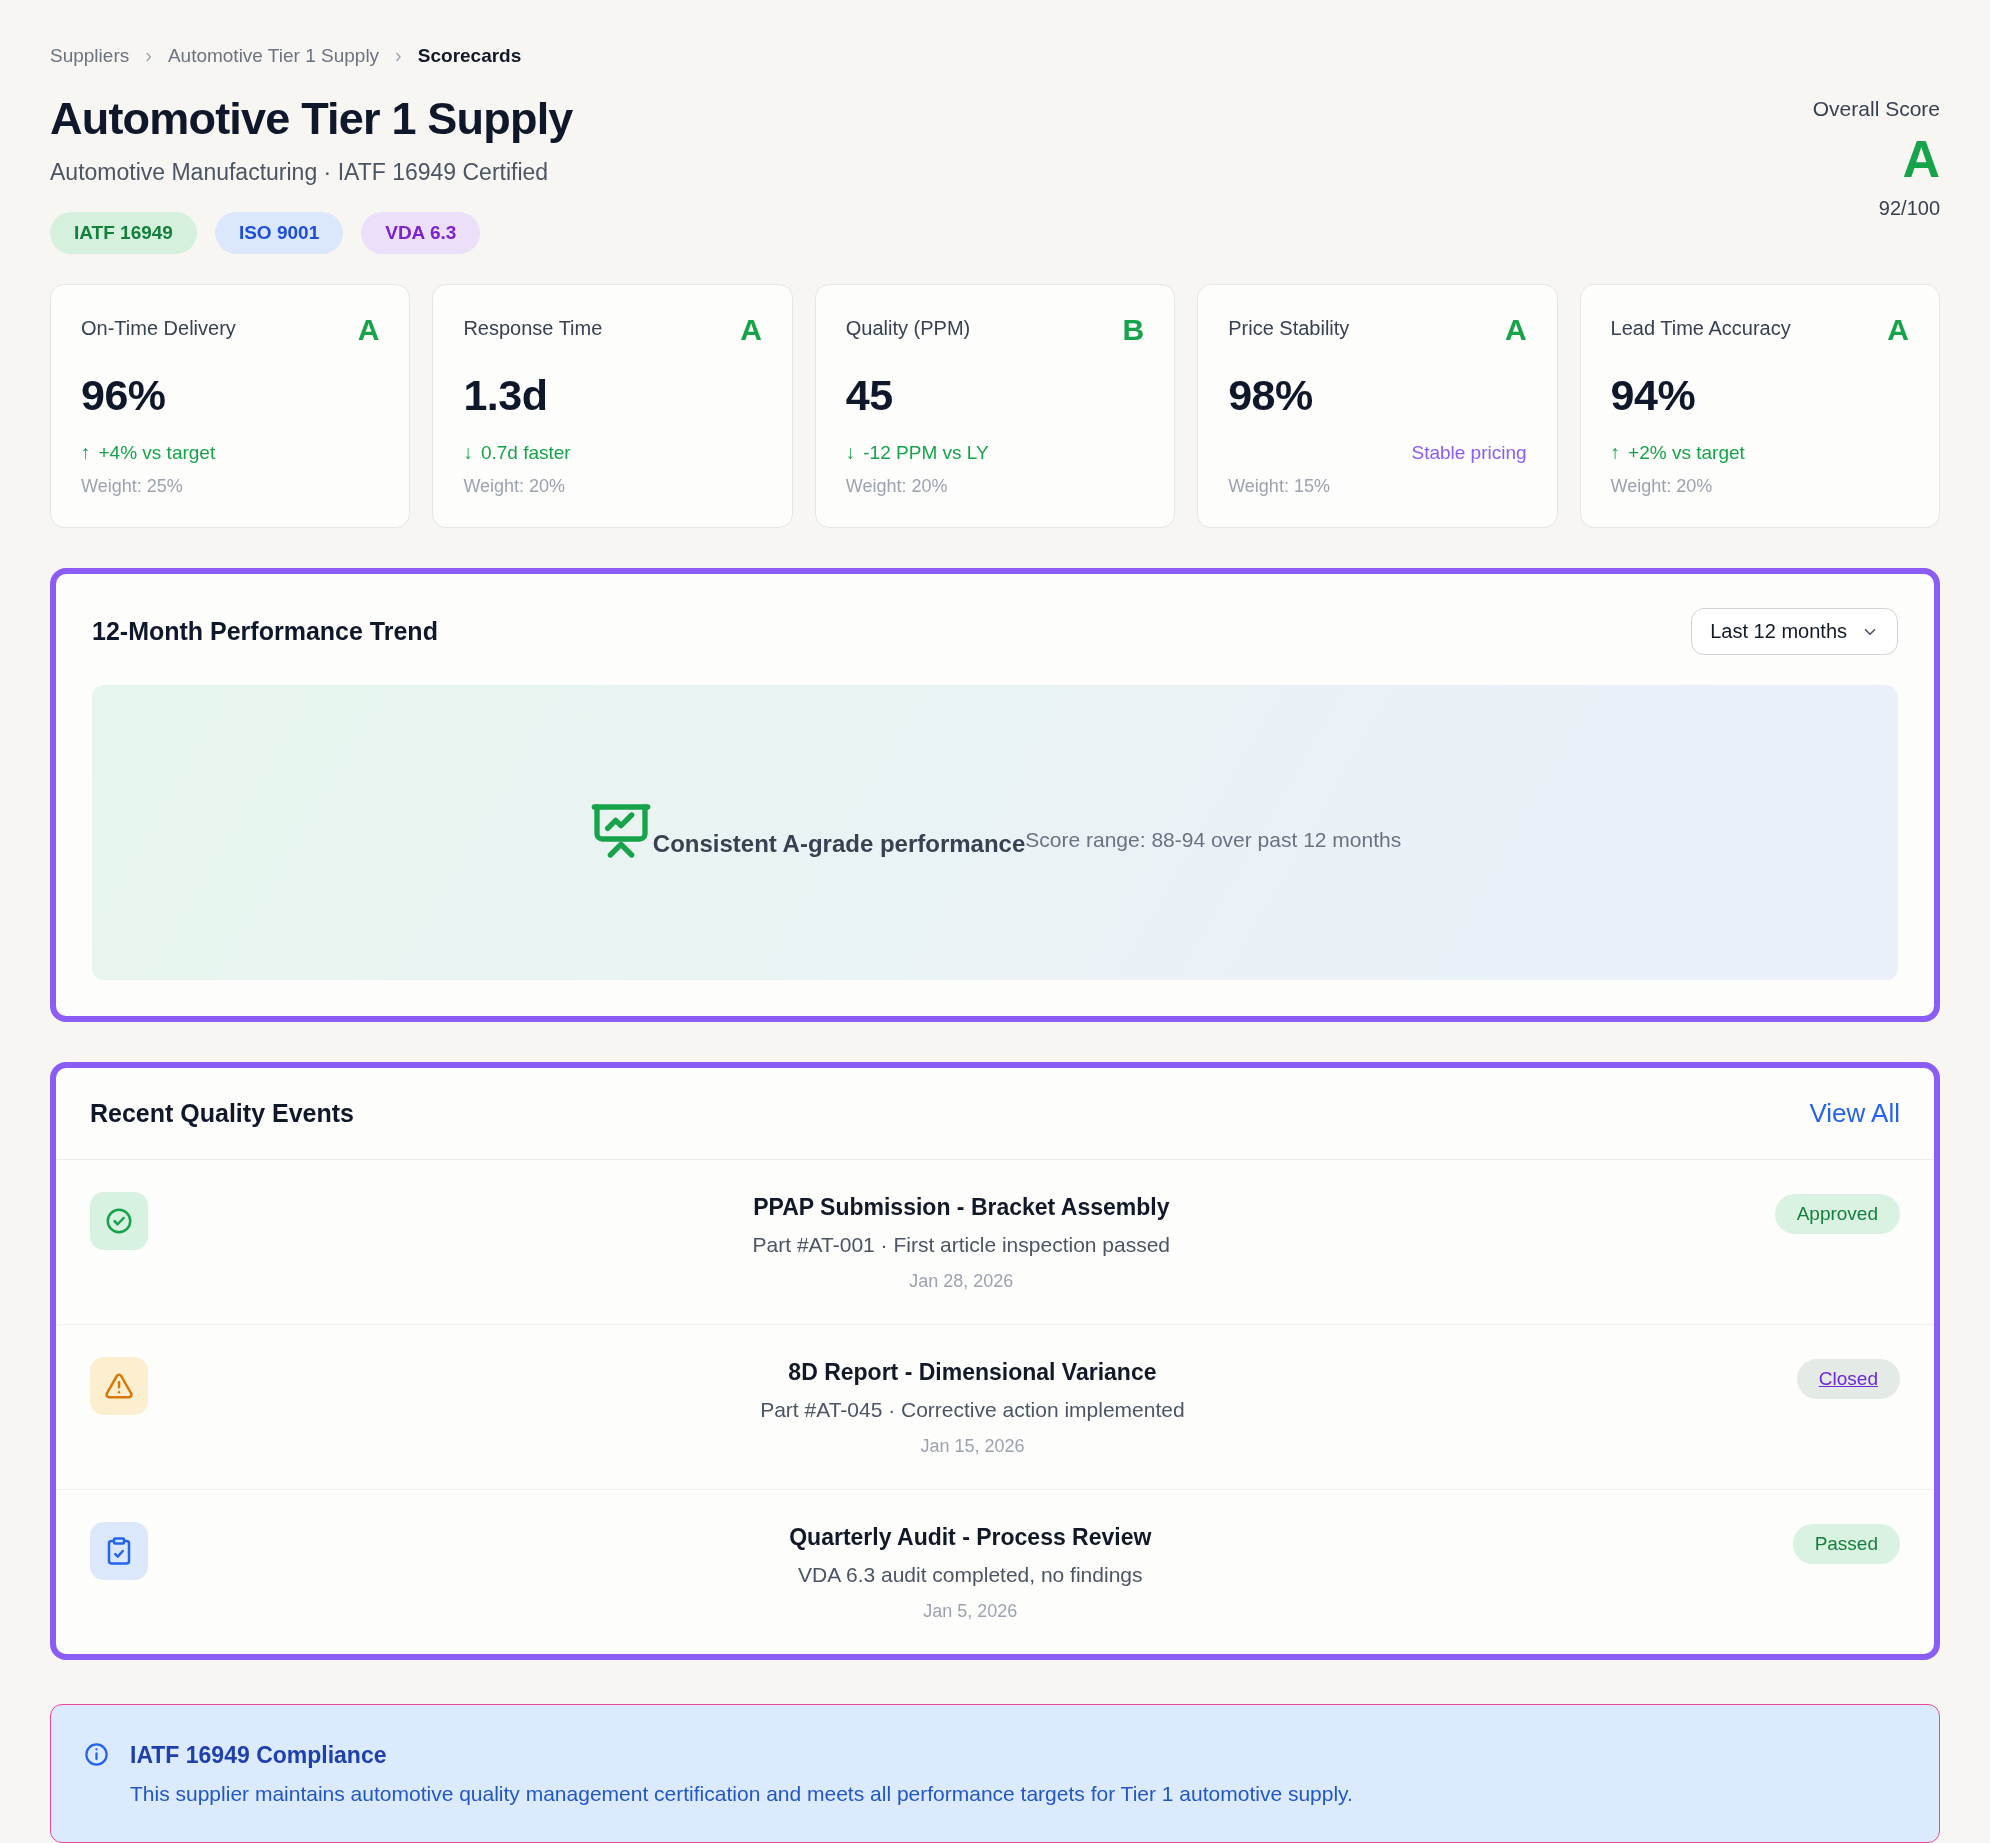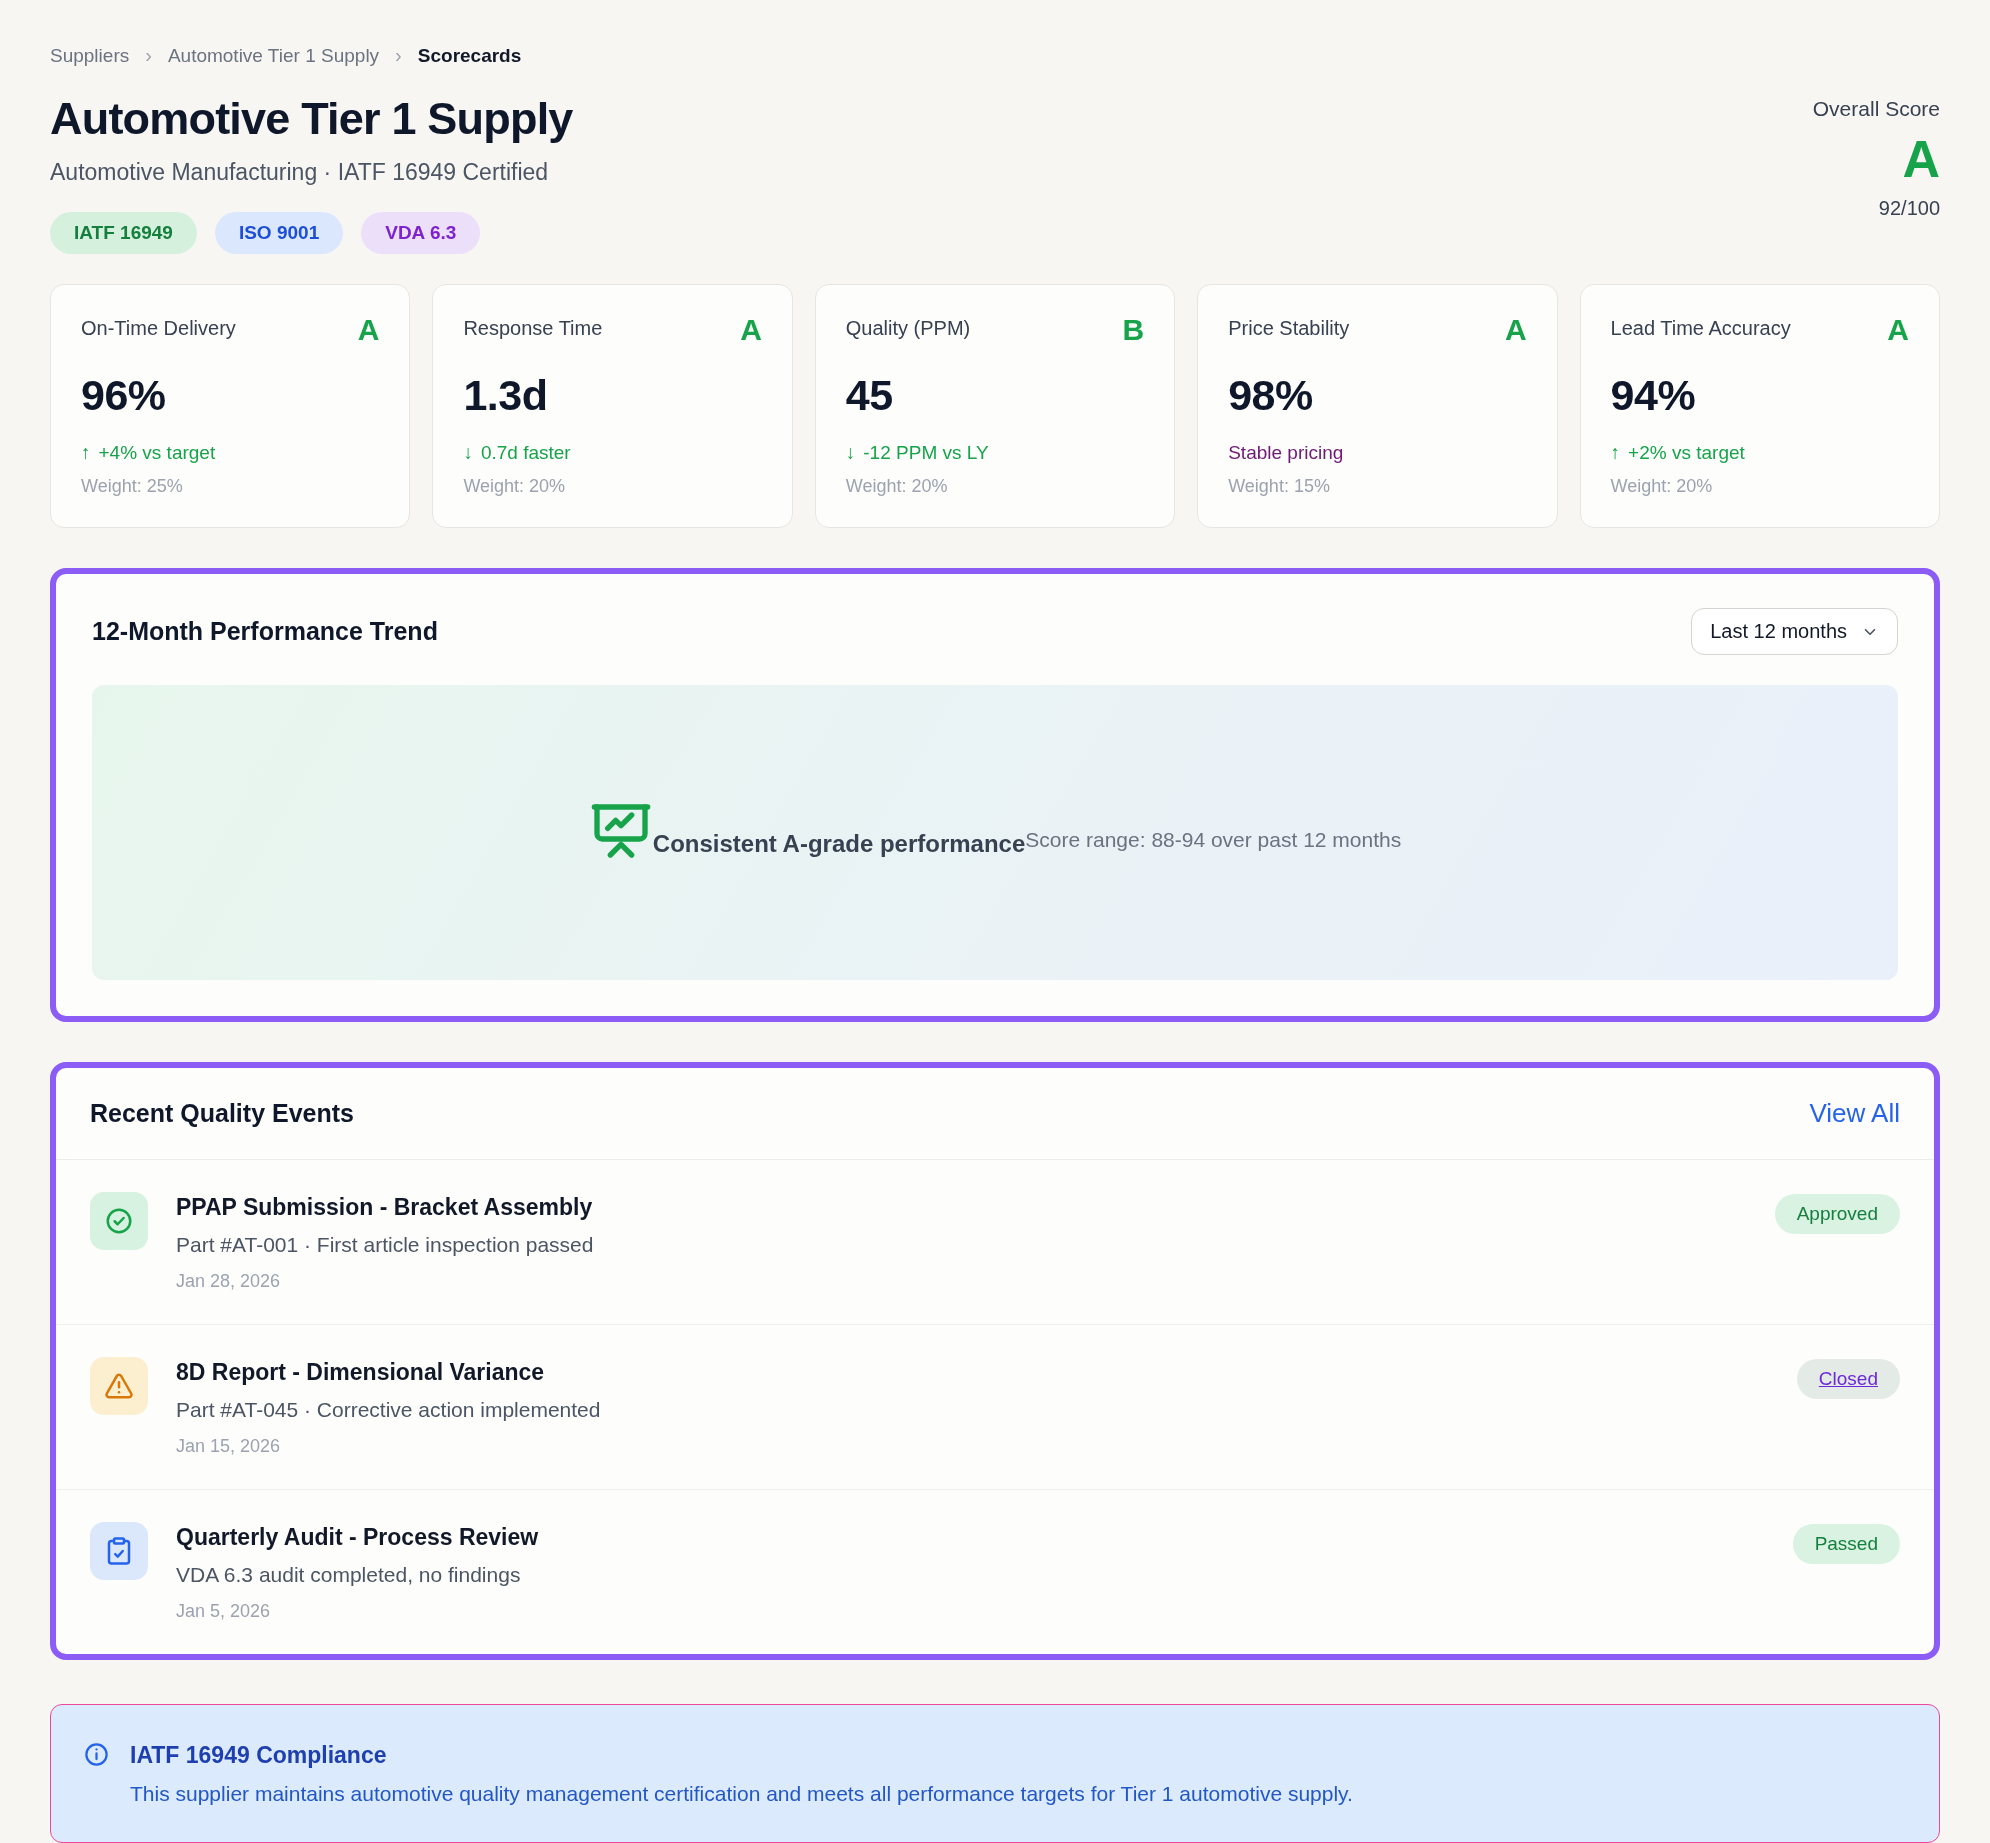--- a/index.html
+++ b/index.html
@@ -32,21 +32,21 @@
   .overall-score { font-size:20px; color:#374151; margin-top:8px; }
 
   
   .metrics { display:grid; grid-template-columns:repeat(5,1fr); gap:22px; margin-top:30px; }
   .metric-card { background:#fdfdfc; border:1px solid #e7e6e2; border-radius:14px; padding:28px 30px 30px 30px; }
   .metric-head { display:flex; justify-content:space-between; align-items:flex-start; }
   .metric-name { font-size:20px; color:#374151; padding-top:4px; }
   .metric-grade { font-size:30px; font-weight:700; color:#16a34a; }
   .metric-value { font-size:43px; font-weight:700; color:#0f172a; margin-top:24px; letter-spacing:-0.5px; }
   .metric-trend { font-size:19px; color:#16a34a; margin-top:22px; display:flex; align-items:center; gap:8px; }
-  .metric-trend.muted { color:#701a75; }
+  .metric-trend.muted { color:#8b5cf6;justify-content:flex-end; }
   .metric-weight { font-size:18px; color:#9ca3af; margin-top:12px; }
 
   
   .panel { background:#fdfdfc; border:6px solid #8b5cf6; border-radius:16px; margin-top:40px; }
 
   
   .trend-panel { padding:34px 36px 36px 36px; }
   .trend-head { display:flex; justify-content:space-between; align-items:center; }
   .trend-title { font-size:25px; font-weight:700; color:#0f172a; }
   .range-select { display:flex; align-items:center; gap:14px; border:1px solid #d6d4d0; border-radius:13px;
@@ -63,21 +63,21 @@
   .events-head { display:flex; justify-content:space-between; align-items:center; padding:30px 34px; border-bottom:1px solid #eeedea; }
   .events-title { font-size:25px; font-weight:700; color:#0f172a; }
   .view-all { font-size:26px; color:#2563eb; cursor:pointer;text-align:center; }
   .event-row { display:flex; gap:28px; padding:32px 34px; border-bottom:1px solid #f0efec; cursor:pointer; }
   .event-row:last-child { border-bottom:none; }
   .event-icon { width:58px; height:58px; border-radius:14px; display:flex; align-items:center; justify-content:center; flex:0 0 auto; }
   .event-icon svg { width:30px; height:30px; }
   .icon-green { background:#d7f2e0; } .icon-green svg { stroke:#16a34a; }
   .icon-amber { background:#fcefcf; } .icon-amber svg { stroke:#d97706; }
   .icon-blue  { background:#dbe8fc; } .icon-blue svg { stroke:#2563eb; }
-  .event-text { flex:1; }
+  .event-text { flex:1;text-align:center; }
   .event-title { font-size:23px; font-weight:700; color:#111827; padding-top:2px; }
   .event-desc { font-size:21px; color:#4b5563; margin-top:12px; }
   .event-date { font-size:18px; color:#9ca3af; margin-top:14px; }
   .pill { align-self:flex-start; margin-top:2px; font-size:19px; font-weight:500; padding:9px 22px; border-radius:994px; white-space:nowrap; }
   .pill-green { background:#d9f2e2; color:#15803d; }
   .pill-gray  { background:#e4ebe6; color:#6d28d9;text-decoration:underline; }
 
   
   .banner { margin-top:44px; background:#dbeafd; border:1px solid #ec4899; border-radius:12px; padding:36px 32px; display:flex; gap:20px; }
   .banner-icon svg { width:27px; height:27px; stroke:#2563eb; }

